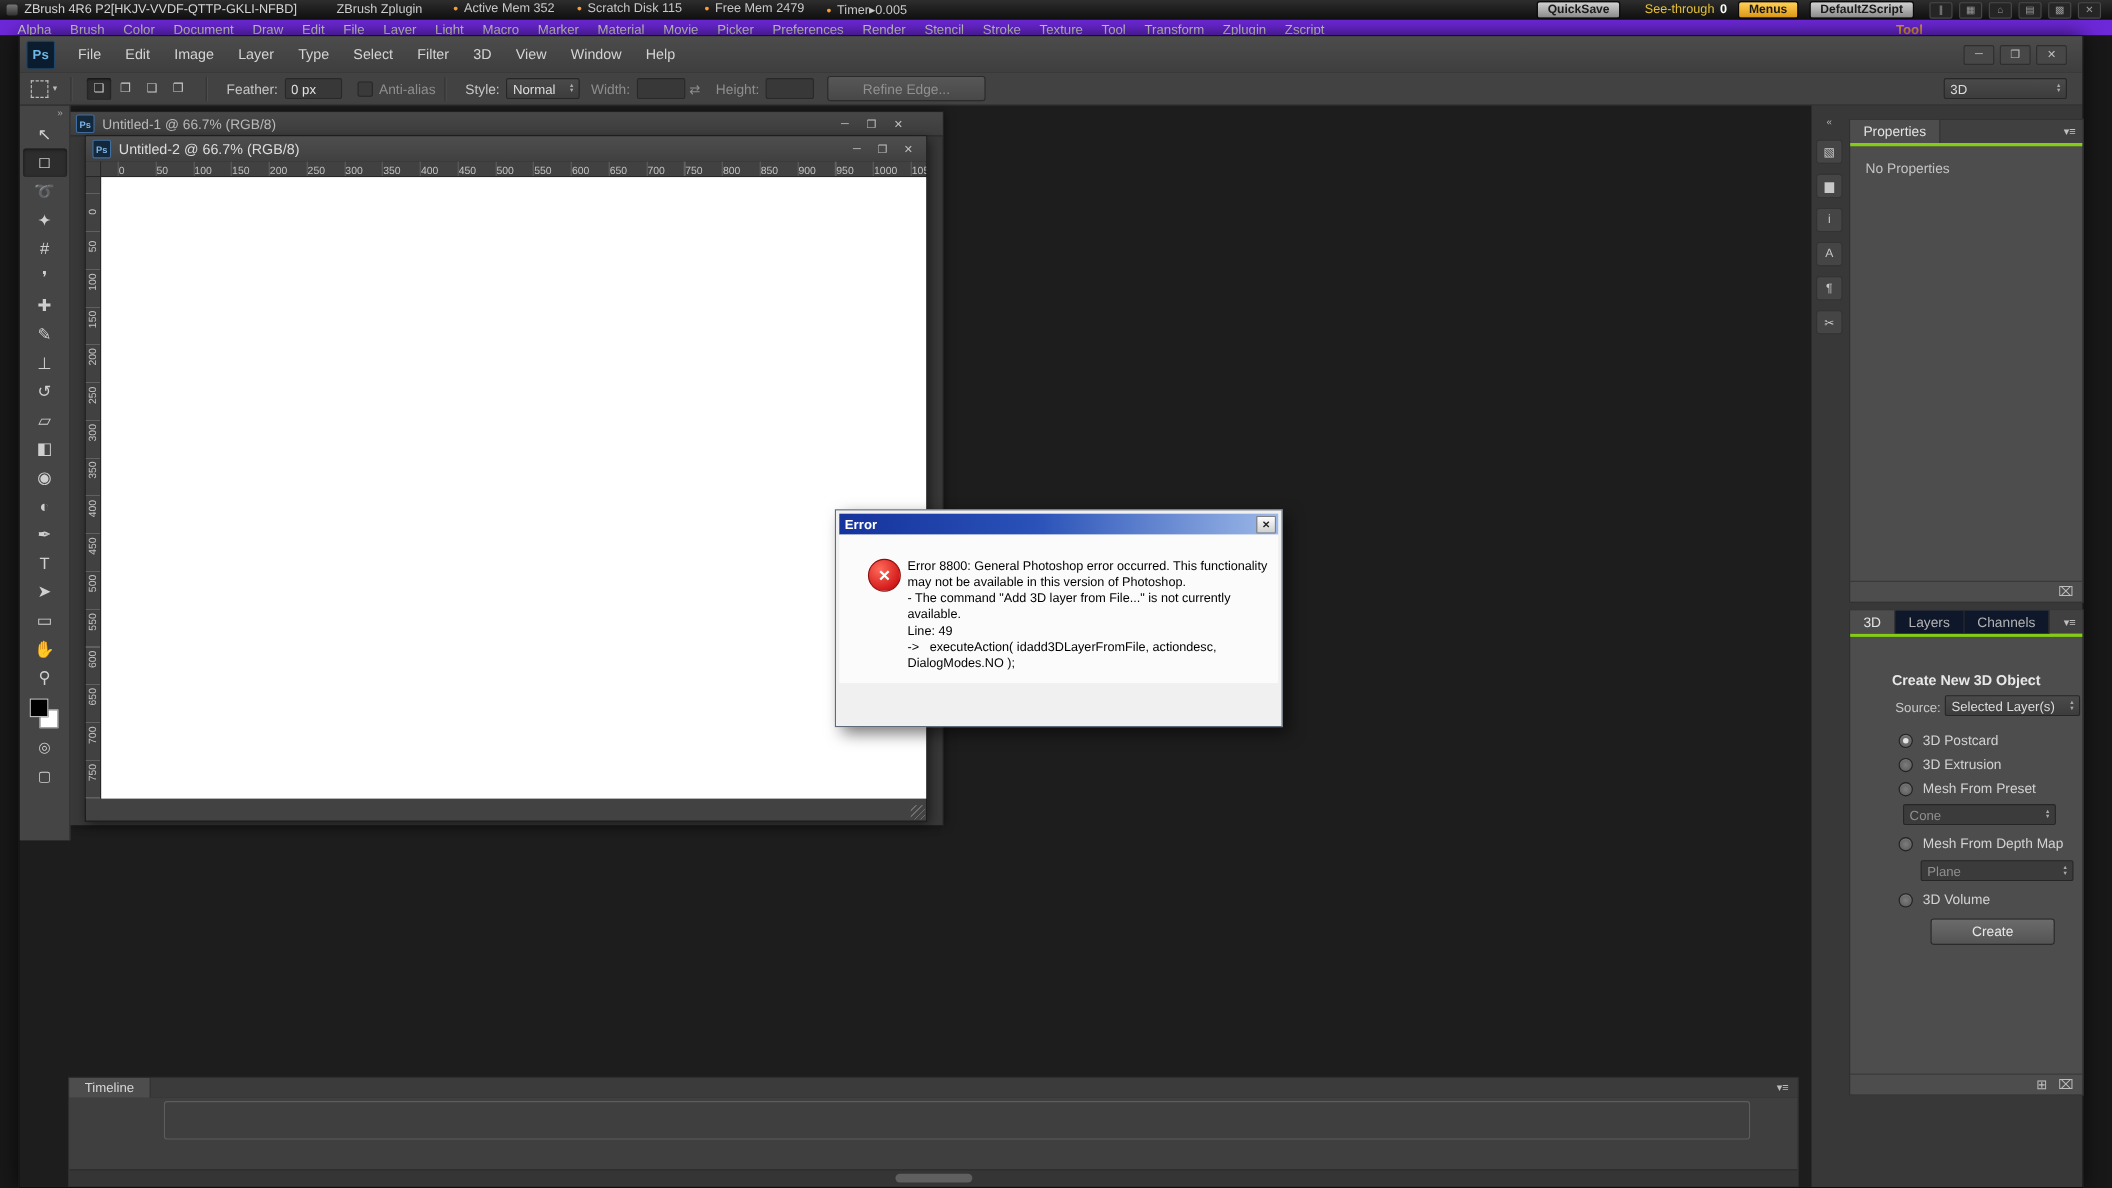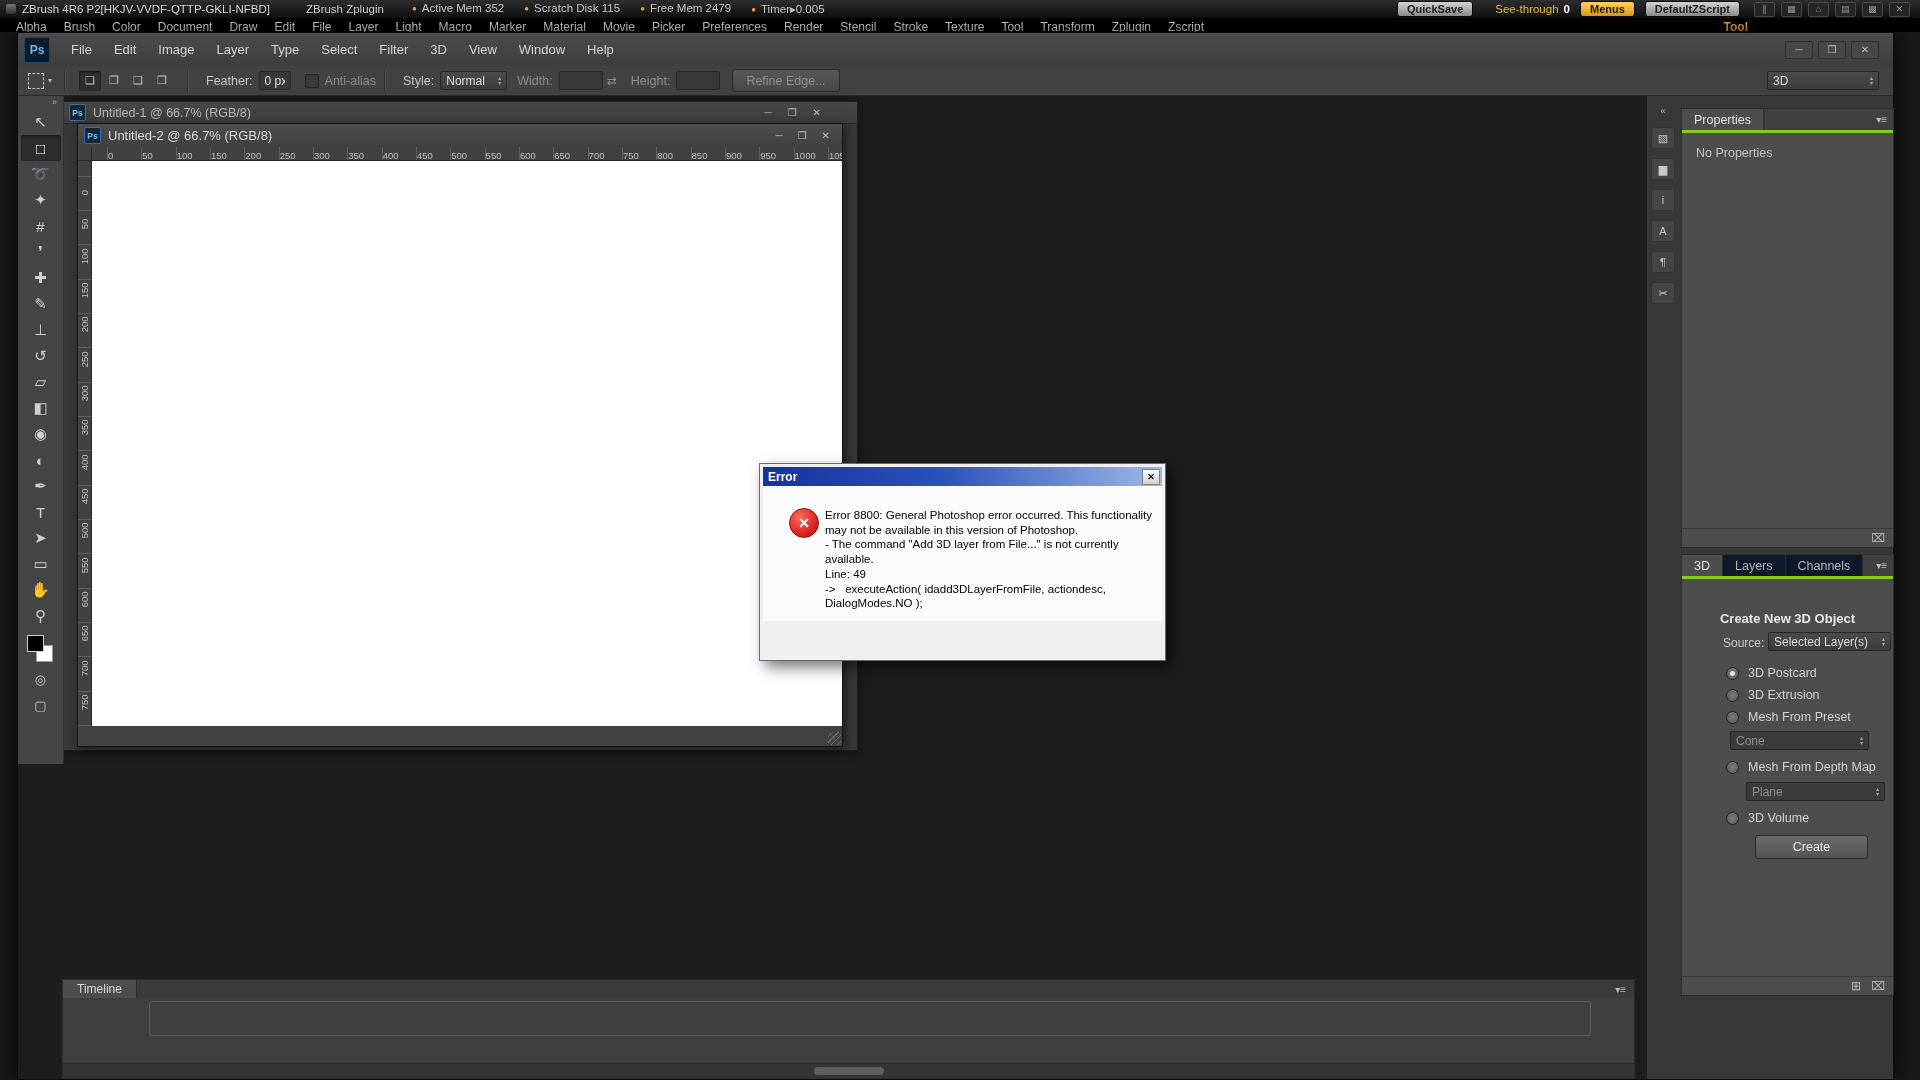--- a/index.html
+++ b/index.html
@@ -16,21 +16,21 @@
   .sp{flex:1;}
   .zb-btn{background:linear-gradient(#d2d2d2,#8d8d8d);color:#1b1b1b;border-radius:3px;padding:0 9px;
           font-size:11px;font-weight:bold;border:1px solid #0a0a0a;height:14px;line-height:14px;margin-left:10px;}
   .zb-btn.orange{background:linear-gradient(#ffd257,#e09a16);}
   .zb-see{color:#e6c23a;margin-left:22px;}
   .zb-see b{color:#fff;margin-left:5px;}
   .zb-icons{display:flex;gap:6px;margin-left:14px;margin-right:4px;}
   .zb-iconbox{width:19px;height:13px;border:1px solid #4a4a4a;background:#262626;color:#9a9a9a;
               font-size:9px;line-height:12px;text-align:center;border-radius:2px;}
   
-  .zb-menu{position:absolute;left:0;top:18px;right:0;height:14px;background:#000000;overflow:hidden;
+  .zb-menu{position:absolute;left:0;top:18px;right:0;height:14px;background:#6d28d9;overflow:hidden;
            white-space:nowrap;font-size:12px;color:#d6d6d6;}
   .zb-menu-inner{padding-left:16px;display:flex;gap:17px;line-height:19px;}
   .zb-tool-label{position:absolute;right:172px;top:0;color:#e09b3a;font-weight:bold;line-height:19px;font-size:12px;}
   
   .ps-window{position:absolute;left:17px;top:32px;width:1877px;height:1048px;background:#3f3f3f;
              border:1px solid #0d0d0d;box-shadow:0 0 18px rgba(0,0,0,.7);box-sizing:border-box;}
   .ps-titlebar{position:absolute;left:0;top:0;right:0;height:33px;background:linear-gradient(#4c4c4c,#3e3e3e);
                border-bottom:1px solid #2a2a2a;display:flex;align-items:center;}
   .ps-logo{width:24px;height:24px;margin:0 10px 0 6px;background:#0a1c2e;color:#6fb8e8;font-weight:bold;
            font-size:12px;display:flex;align-items:center;justify-content:center;border-radius:2px;border:1px solid #1e4668;}
@@ -55,21 +55,21 @@
   .field{height:19px;background:#383838;border:1px solid #282828;border-radius:2px;color:#e3e3e3;
          font-size:12px;padding:0 5px;box-sizing:border-box;font-family:"Liberation Sans",sans-serif;}
   .cb{width:12px;height:12px;background:#3a3a3a;border:1px solid #262626;border-radius:2px;margin-left:14px;margin-right:6px;}
   .dd{height:19px;background:linear-gradient(#4a4a4a,#3c3c3c);border:1px solid #262626;border-radius:2px;
       display:flex;align-items:center;font-size:12px;color:#ddd;padding:0 5px;justify-content:space-between;box-sizing:border-box;}
   .dd.disabled{color:#8f8f8f;background:#3b3b3b;}
   .dd-arr{display:flex;flex-direction:column;color:#aaa;margin-left:5px;}
   .dd-arr::before{content:"▴";font-size:6px;line-height:5px;}
   .dd-arr::after{content:"▾";font-size:6px;line-height:5px;}
   .link-ico{margin:0 4px;color:#8e8e8e;font-size:12px;}
-  .btn-dim{height:21px;padding:0 13px;border-radius:3px;background:linear-gradient(#575757,#484848);
+  .btn-dim{height:21px;padding:0 31px;border-radius:3px;background:linear-gradient(#575757,#484848);
            border:1px solid #2b2b2b;color:#909090;font-size:12.5px;display:flex;align-items:center;margin-left:12px;}
   .workspace{margin-left:auto;margin-right:14px;width:112px;}
   
   .ps-docarea{position:absolute;left:0;top:63px;width:1629px;height:983px;background:#1d1d1d;}
   .ps-dock{position:absolute;left:1629px;top:63px;right:0;height:983px;background:#383838;}
   
   .ps-tools{position:absolute;left:0;top:63px;width:46px;height:668px;background:#454545;border-right:1px solid #2f2f2f;
             display:flex;flex-direction:column;align-items:center;padding-top:1px;box-sizing:border-box;}
   .tools-collapse{font-size:9px;color:#aaa;align-self:flex-end;margin-right:6px;height:12px;}
   .tool{width:40px;height:26px;display:flex;align-items:center;justify-content:center;font-size:15px;
@@ -261,21 +261,21 @@
     </span>
     <span class="vsep"></span>
     <span class="modes">
       <span class="mode sel">❏</span>
       <span class="mode">❐</span>
       <span class="mode">❑</span>
       <span class="mode">❒</span>
     </span>
     <span class="vsep"></span>
     <span class="olabel">Feather:</span>
-    <input class="field" style="width: 32px;" value="0 px">
+    <input class="field" style="width: 52px;" value="0 px">
     <span class="cb"></span>
     <span class="dim">Anti-alias</span>
     <span class="vsep"></span>
     <span class="olabel">Style:</span>
     <span class="dd" style="width:67px">
       <span>Normal</span>
         <span class="dd-arr"></span>
     </span>
     <span class="olabel dim">Width:</span>
     <input class="field" style="width: 44px;" value="">

